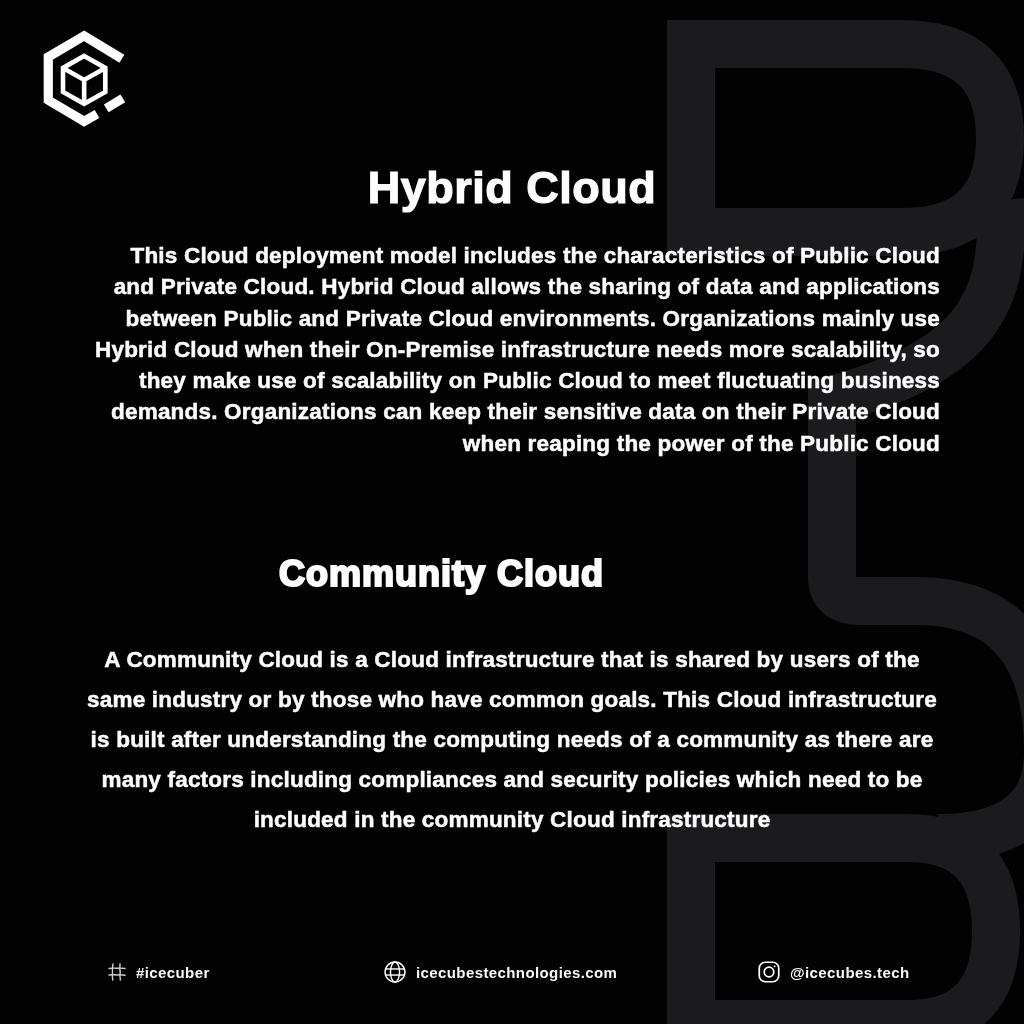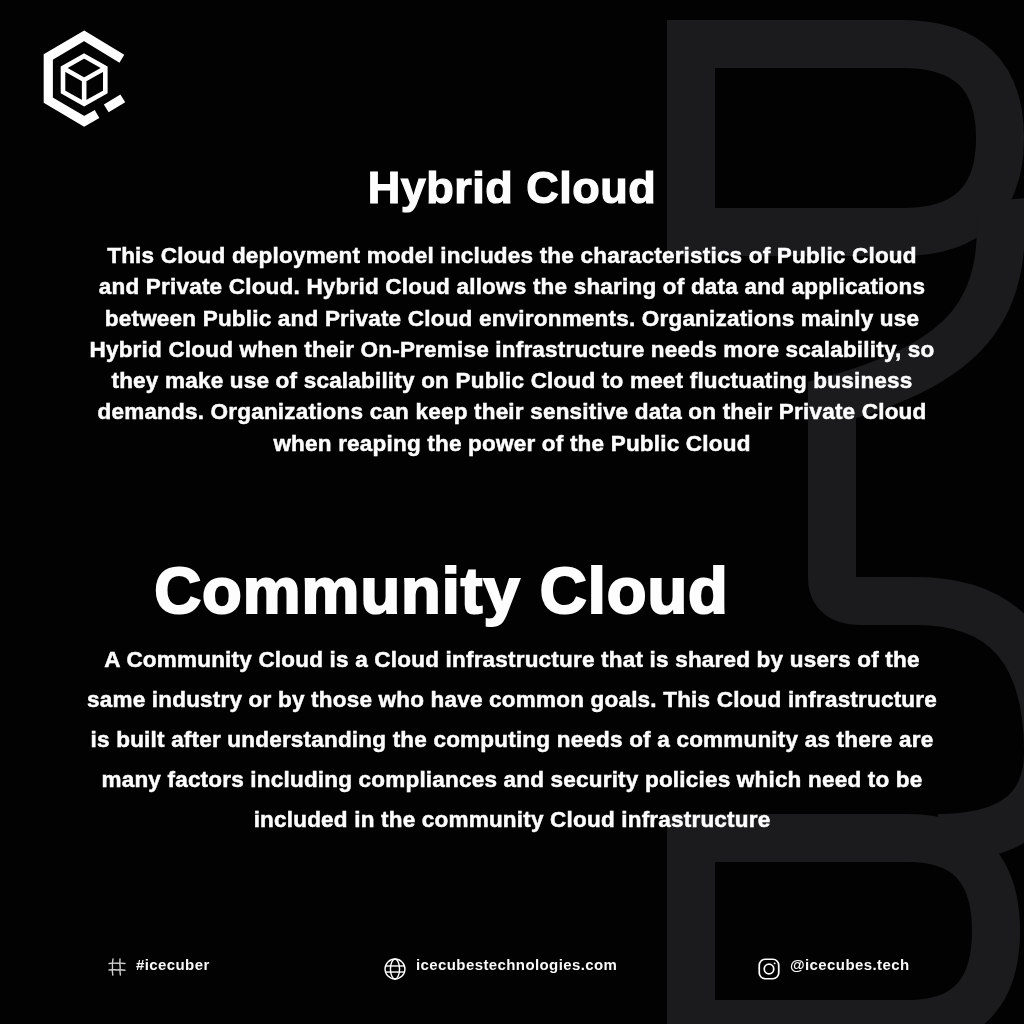--- a/index.html
+++ b/index.html
@@ -14,37 +14,37 @@
 
   .logo{position:absolute;left:40px;top:28px;width:92px;height:102px;}
 
   .title-1{
     position:absolute;top:162px;left:0;width:1024px;
     text-align:center;font-size:45px;font-weight:bold;
     -webkit-text-stroke:1.2px #fdfdfd;letter-spacing:.5px;
   }
   .para-1{
     position:absolute;top:240px;left:84px;width:856px;
-    text-align:center;font-size:22.5px;line-height:31.3px;font-weight:bold;
+    text-align:right;font-size:22.5px;line-height:31.3px;font-weight:bold;
     -webkit-text-stroke:.5px #fdfdfd;letter-spacing:.2px;
   }
   .title-2{
     position:absolute;top:553px;left:0;width:883px;
-    text-align:center;font-size:65px;font-weight:bold;
+    text-align:center;font-size:36px;font-weight:bold;
     -webkit-text-stroke:2.2px #fdfdfd;letter-spacing:1px;
   }
   .para-2{
     position:absolute;top:640px;left:78px;width:868px;
     text-align:center;font-size:22.5px;line-height:40px;font-weight:bold;
     -webkit-text-stroke:.5px #fdfdfd;letter-spacing:.2px;
   }
 
   .footer-item{
     position:absolute;top:956px;height:32px;
-    display:flex;align-items:flex-start;gap:8px;
+    display:flex;align-items:center;gap:8px;
     font-size:15px;font-weight:bold;letter-spacing:.4px;color:#fafafa;
   }
   .footer-hash{left:106px;}
   .footer-web{left:382px;}
   .footer-insta{left:756px;}
   .footer-item svg{display:block;}
 </style>
 </head>
 <body>
 

